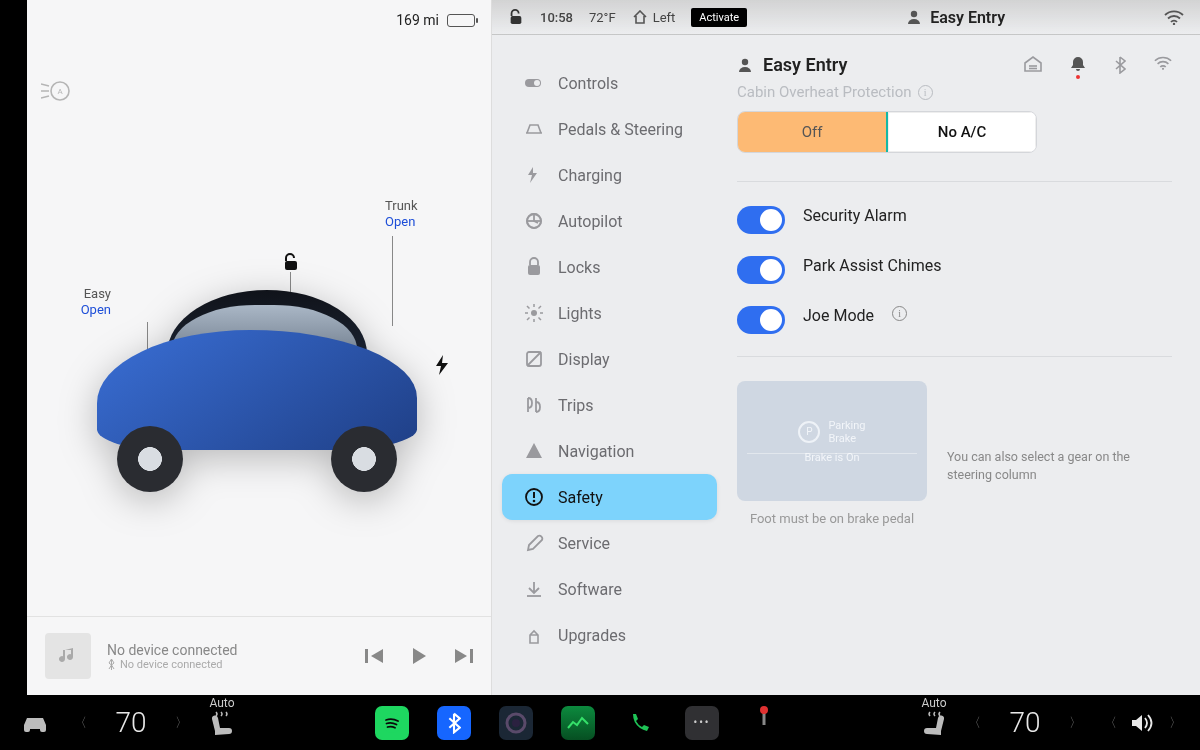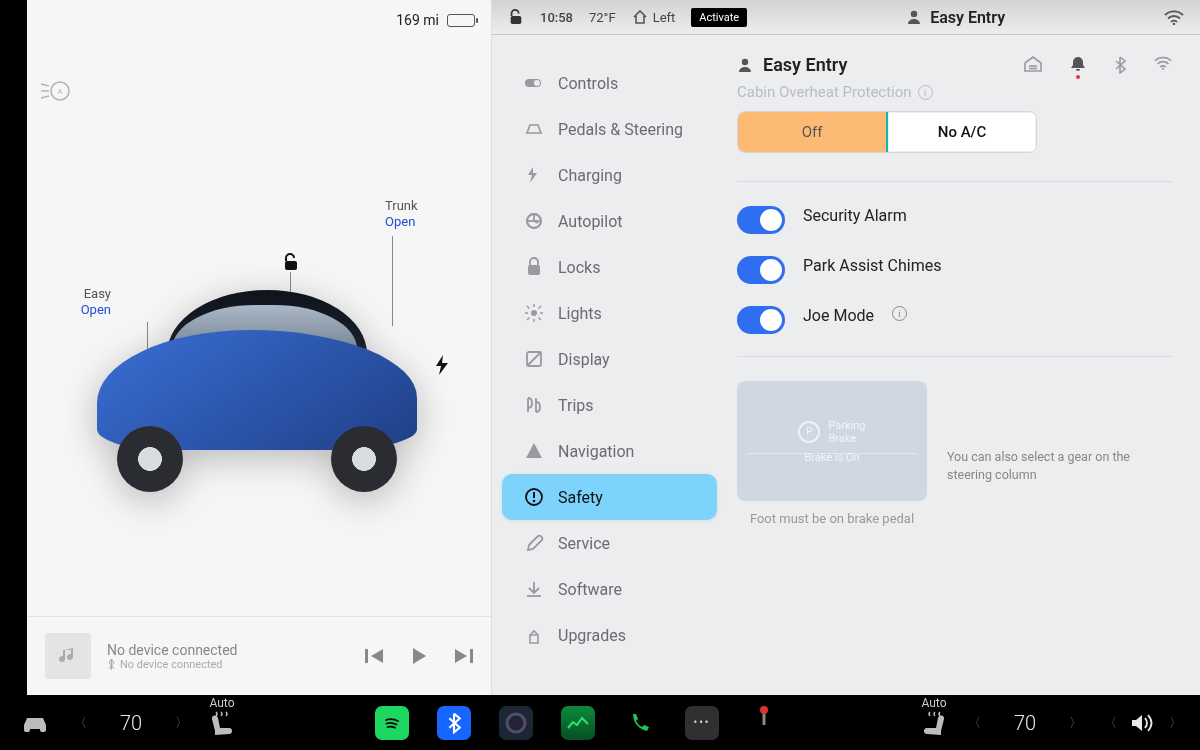--- a/index.html
+++ b/index.html
@@ -104,21 +104,21 @@
 .gear-card .line{ position:absolute; left:10px; right:10px; top:60%; height:1px; background:rgba(255,255,255,.4);}
 .gear-side { font-size:12.5px; color:#888; text-align:left; max-width:200px; line-height:1.4;}
 .gear-note { text-align:center; font-size:13px; color:#999; margin:10px 0 24px; width:190px;}
 
 .pwr-btn { width:200px; padding:14px 0; text-align:center; background:#dadcde; border-radius:8px;
   font-size:16px; color:#222; }
 
 
 .dock { height:55px; background:#000; display:flex; align-items:center; color:#bcbcbc; padding:0 10px; gap:6px;}
 .dock .slot { display:flex; align-items:center; justify-content:center; }
-.dock .temp { font-size:20px; font-weight:300; width:60px; text-align:center; color:#e8e8e8;}
+.dock .temp { font-size:28px; font-weight:300; width:60px; text-align:center; color:#e8e8e8;}
 .dock .chev { color:#666; padding:0 8px; font-size:13px;}
 .dock .auto-lbl{ position:absolute; top:-13px; font-size:12px; color:#ccc;}
 .dock .seat-wrap{ position:relative; display:flex; align-items:center; justify-content:center; width:40px;}
 .dock .app { width:34px; height:34px; border-radius:7px; display:flex; align-items:center; justify-content:center; margin:0 14px;}
 .spotify{ background:#1ed760;} .bt{ background:#1666ff;} .dash{ background:#1b2735;}
 .stock{ background:linear-gradient(180deg,#0c8a3e,#064f22);} .phone-ico{ color:#1ec356; font-size:22px;}
 .more{ background:#303033; color:#ccc; letter-spacing:2px; font-weight:700; font-size:10px;}
 .joystick{ position:relative;} .joystick .base{width:20px;height:10px;background:#444;border-radius:3px;}
 .joystick .stick{position:absolute;left:50%;top:-12px;transform:translateX(-50%);width:3px;height:14px;background:#888;}
 .joystick .ball{position:absolute;left:50%;top:-17px;transform:translateX(-50%);width:8px;height:8px;background:#e03131;border-radius:50%;}

